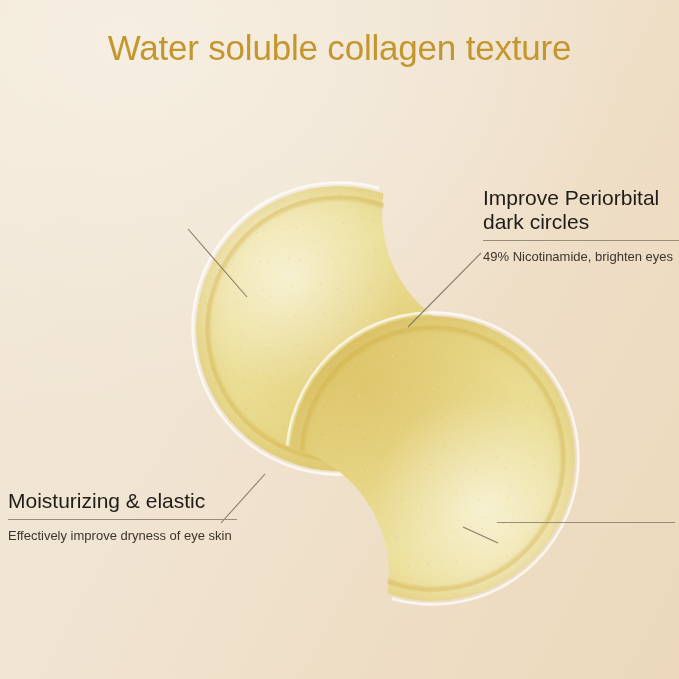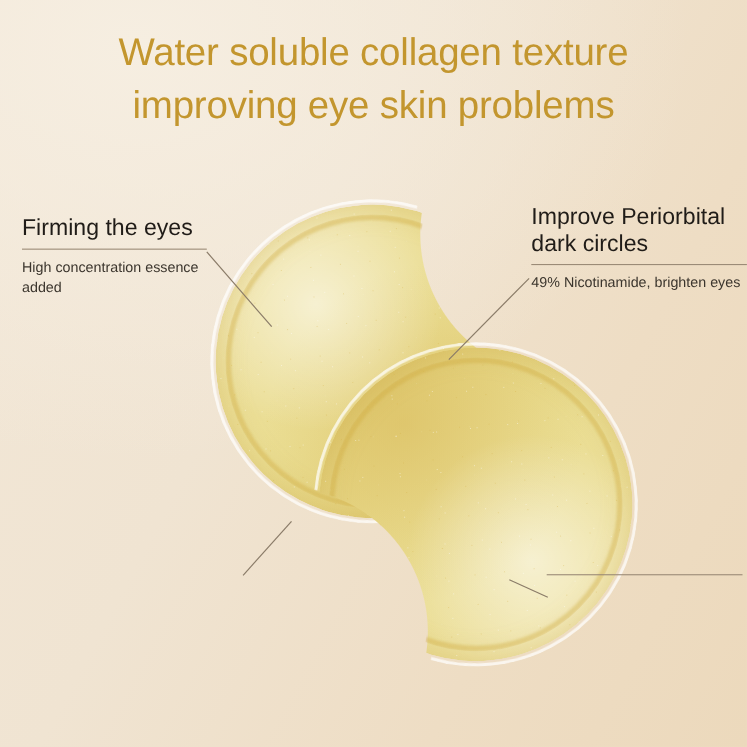--- a/index.html
+++ b/index.html
@@ -146,21 +146,20 @@
   }
   #leaders line { stroke: #8a7b68; stroke-width: 1.1; }
 </style>
 </head>
 <body>
 
 <div id="canvas">
 
   <div class="title">
     <span class="line">Water soluble collagen texture</span>
-    <span class="line">improving eye skin problems</span>
   </div>
 
   <div class="patch-stage">
     <div class="patch" id="patch-top">
       <div class="crescent"></div>
       <div class="speckle"></div>
       <div class="inner-ridge"></div>
       <div class="rim"></div>
     </div>
     <div class="patch" id="patch-bot">
@@ -171,32 +170,31 @@
     </div>
   </div>
 
   <svg id="leaders" viewBox="0 0 679 679">
     <line x1="188" y1="229" x2="247" y2="297"></line>
     <line x1="481" y1="253" x2="408" y2="327"></line>
     <line x1="221" y1="523" x2="265" y2="474"></line>
     <line x1="463" y1="527" x2="498" y2="543"></line>
   </svg>
 
-  <div class="callout left" id="callout-firming">
-    <p class="heading">Firming the eyes</p>
-    <div class="rule"></div>
-    <p class="sub">High concentration essence
-added</p>
-  </div>
 
   <div class="callout right" id="callout-dark">
     <p class="heading">Improve Periorbital
 dark circles</p>
     <div class="rule"></div>
     <p class="sub">49% Nicotinamide, brighten eyes</p>
   </div>
 
+  <div class="callout left" id="callout-moist">
+    <p class="heading">Moisturizing &amp; elastic</p>
+    <div class="rule"></div>
+    <p class="sub">Effectively improve dryness of eye skin</p>
+  </div>
 
   <div class="callout right" id="callout-care">
     <div class="rule"></div>
   </div>
 
 </div>
 
 </body></html>

